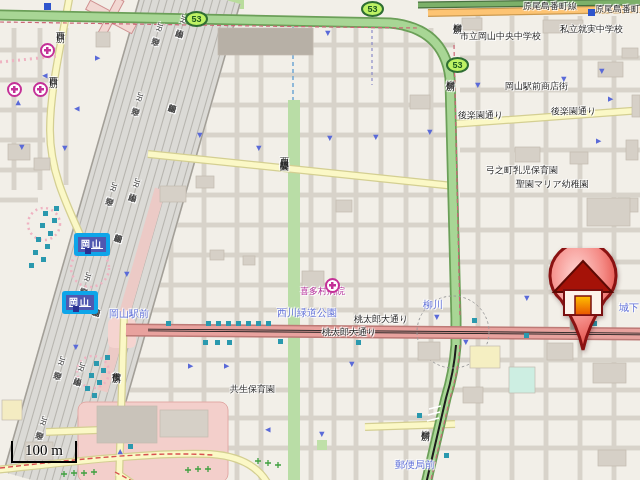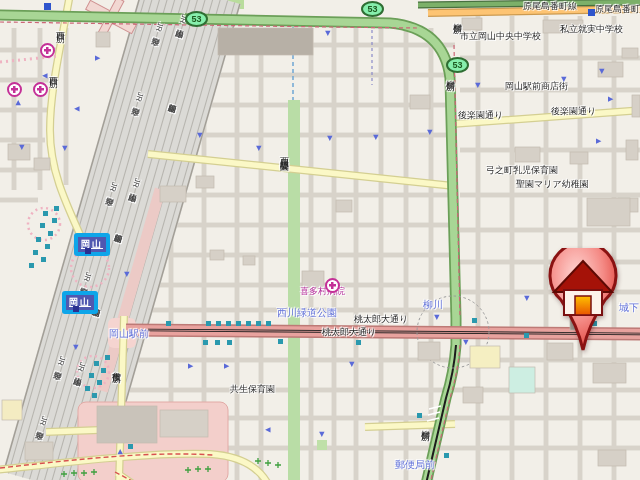--- a/index.html
+++ b/index.html
@@ -10,21 +10,21 @@
   #labels > div{position:absolute;}
   .lbl{white-space:nowrap;font-size:9px;color:#262626;line-height:1.05;
        text-shadow:0 0 2px #fff,0 0 2px #fff,0 0 2px #fff,1px 1px 0 #fff,-1px -1px 0 #fff;}
   .road{font-size:9px;}
   .place{font-size:9px;}
   .vert{writing-mode:vertical-rl;text-orientation:upright;letter-spacing:1px;}
   .tram{color:#6070d8;font-size:10px;}
   .rail{writing-mode:vertical-rl;text-orientation:mixed;transform:rotate(16deg);
         transform-origin:center top;font-size:8px;color:#454545;letter-spacing:0;}
   .shield{width:19px;height:12px;border:2px solid #2f6e33;border-radius:50%;
-          background:#86efac;color:#1d5a20;font-size:9px;font-weight:bold;
+          background:#bef264;color:#1d5a20;font-size:9px;font-weight:bold;
           text-align:center;line-height:12px;}
   .station-chip{background:#5058b0;border:4px solid #0ea5e9;color:#fff;font-size:9px;
           font-weight:bold;padding:1px 3px;border-radius:3px;letter-spacing:2px;text-decoration:underline;}
   .station-dot{width:6px;height:6px;background:#2a2f8f;}
   .hosp{width:15px;height:15px;border:2px solid #c43097;border-radius:50%;box-sizing:border-box;
         background:linear-gradient(#c43097,#c43097) center/7px 2.5px no-repeat,
                    linear-gradient(#c43097,#c43097) center/2.5px 7px no-repeat,#fff;}
   .sig{width:5px;height:5px;background:#2a99ae;}
   .bsq{width:7px;height:7px;background:#2f55cc;}
   .arw{color:#5a6ad8;font-size:7px;line-height:7px;}
@@ -155,21 +155,21 @@
       <div class="lbl road vert" style="left: 420px; top: 423px;">柳川筋</div>
       <div class="lbl road vert" style="left: 111px; top: 364px;">市役所筋</div>
       <div class="lbl road vert" style="left: 279px; top: 150px;">西川緑道公園</div>
       <div class="lbl place" style="left: 560px; top: 25px;">私立就実中学校</div>
       <div class="lbl place" style="left: 460px; top: 32px;">市立岡山中央中学校</div>
       <div class="lbl place" style="left: 505px; top: 82px;">岡山駅前商店街</div>
       <div class="lbl place" style="left: 486px; top: 166px;">弓之町乳児保育園</div>
       <div class="lbl place" style="left: 516px; top: 180px;">聖園マリア幼稚園</div>
       <div class="lbl place" style="left: 230px; top: 385px;">共生保育園</div>
       <div class="lbl place" style="left: 300px; top: 287px; color: rgb(181, 48, 155);">喜多村病院</div>
-      <div class="lbl tram" style="left: 109px; top: 309px; margin-top: 20px;">岡山駅前</div>
+      <div class="lbl tram" style="left: 109px; top: 309px;">岡山駅前</div>
       <div class="lbl tram" style="left: 423px; top: 300px;">柳川</div>
       <div class="lbl tram" style="left: 619px; top: 303px;">城下</div>
       <div class="lbl tram" style="left: 395px; top: 460px;">郵便局前</div>
       <div class="lbl tram" style="left: 277px; top: 308px;">西川緑道公園</div>
       <div class="lbl rail" style="left: 156px; top: 22px;">JR宇野線</div>
       <div class="lbl rail" style="left: 180px; top: 14px;">JR山陽本線</div>
       <div class="lbl rail" style="left: 136px; top: 92px;">JR宇野線</div>
       <div class="lbl rail" style="left: 170px; top: 98px;">山陽新幹線</div>
       <div class="lbl rail" style="left: 110px; top: 182px;">JR宇野線</div>
       <div class="lbl rail" style="left: 133px; top: 178px;">JR山陽本線</div>
@@ -271,14 +271,15 @@
           <stop offset="100%" stop-color="#e85400"></stop>
         </linearGradient>
       </defs>
       <path d="M39,102 C35,83 27,67 17,52 A33,33 0 1 1 61,52 C51,67 43,83 39,102 Z" fill="url(#pg)" stroke="#8a1212" stroke-width="3"></path>
       <path d="M10,44 L39,13 L68,44 Z" fill="#a51208" stroke="#5f0a04" stroke-width="2"></path>
       <rect x="20" y="42" width="38" height="25" fill="#fdf3ea" stroke="#7a1010" stroke-width="2"></rect>
       <rect x="31" y="48" width="16" height="19" fill="url(#doorg)" stroke="#7a1010" stroke-width="1.5"></rect>
     </svg>
   </div>
 
+  <div class="scalebar">100 m</div>
 
 </div>
 
 </body></html>

